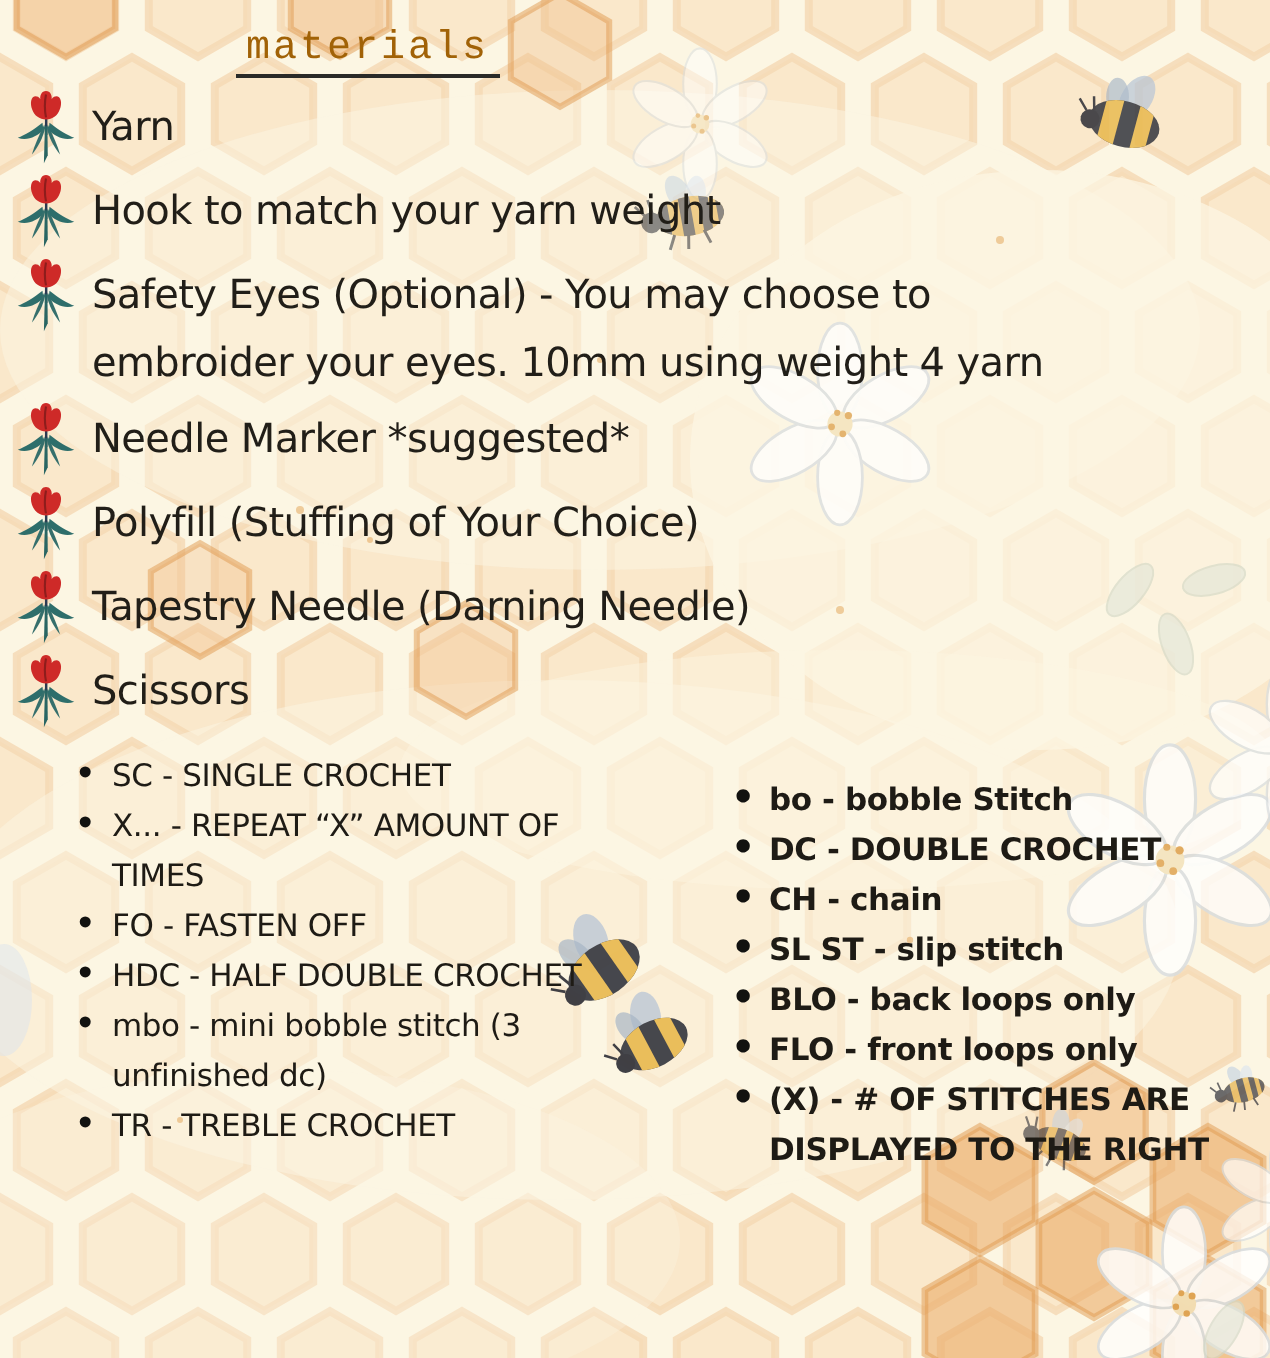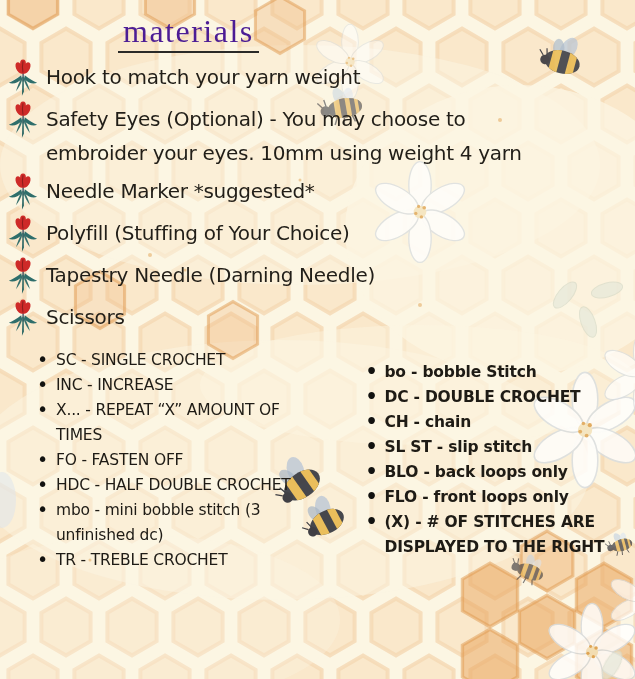--- a/index.html
+++ b/index.html
@@ -7,22 +7,22 @@
     position:relative; width:635px; height:679px; overflow:hidden;
     background:#fcf6e3; color:#211e18;
     font-family:"DejaVu Sans", sans-serif;
   }
   svg.bg { position:absolute; left:0; top:0; width:635px; height:679px; }
   .content { position:relative; z-index:1; }
 
   .title-wrap { margin:13px 0 0 118px; }
   .title {
     display:inline-block; margin:0; padding:0 5px 1px 5px;
-    font-family:Liberation Serif, serif; font-weight:500;
-    font-size:32px; letter-spacing:1.5px; color:#4c1d95;
+    font-family:Liberation Mono, monospace; font-weight:500;
+    font-size:20px; letter-spacing:1.5px; color:#a16207;
     border-bottom:2px solid #2a2a28;
   }
 
   ul.materials { list-style:none; margin:5px 0 0 8px; padding:0; }
   .mat-row { display:flex; align-items:flex-start; margin-bottom:2px; }
   .tulip { width:30px; height:40px; flex:0 0 30px; margin-right:8px; }
   .mat-text {
     font-size:20px; line-height:34px; letter-spacing:-0.3px;
     white-space:pre-line; padding-top:2px; color:#211e18;
   }
@@ -195,20 +195,26 @@
 
     <div class="title-wrap">
       <h1 class="title">materials</h1>
     </div>
 
     <ul class="materials">
       <li class="mat-row">
         <svg class="tulip" viewBox="0 0 34 44">
             <use href="#tulip"></use>
           </svg>
+        <span class="mat-text">Yarn</span>
+      </li>
+      <li class="mat-row">
+        <svg class="tulip" viewBox="0 0 34 44">
+            <use href="#tulip"></use>
+          </svg>
         <span class="mat-text">Hook to match your yarn weight</span>
       </li>
       <li class="mat-row">
         <svg class="tulip" viewBox="0 0 34 44">
             <use href="#tulip"></use>
           </svg>
         <span class="mat-text">Safety Eyes (Optional) - You may choose to
 embroider your eyes. 10mm using weight 4 yarn</span>
       </li>
       <li class="mat-row">
@@ -234,21 +240,20 @@
             <use href="#tulip"></use>
           </svg>
         <span class="mat-text">Scissors</span>
       </li>
     </ul>
 
 
     <div class="columns">
       <ul class="col left">
         <li>SC - SINGLE CROCHET</li>
-        <li>INC - INCREASE</li>
         <li>X... - REPEAT “X” AMOUNT OF
 TIMES</li>
         <li>FO - FASTEN OFF</li>
         <li>HDC - HALF DOUBLE CROCHET</li>
         <li>mbo - mini bobble stitch (3
 unfinished dc)</li>
         <li>TR - TREBLE CROCHET</li>
       </ul>
       <ul class="col right">
         <li>bo - bobble Stitch</li>

